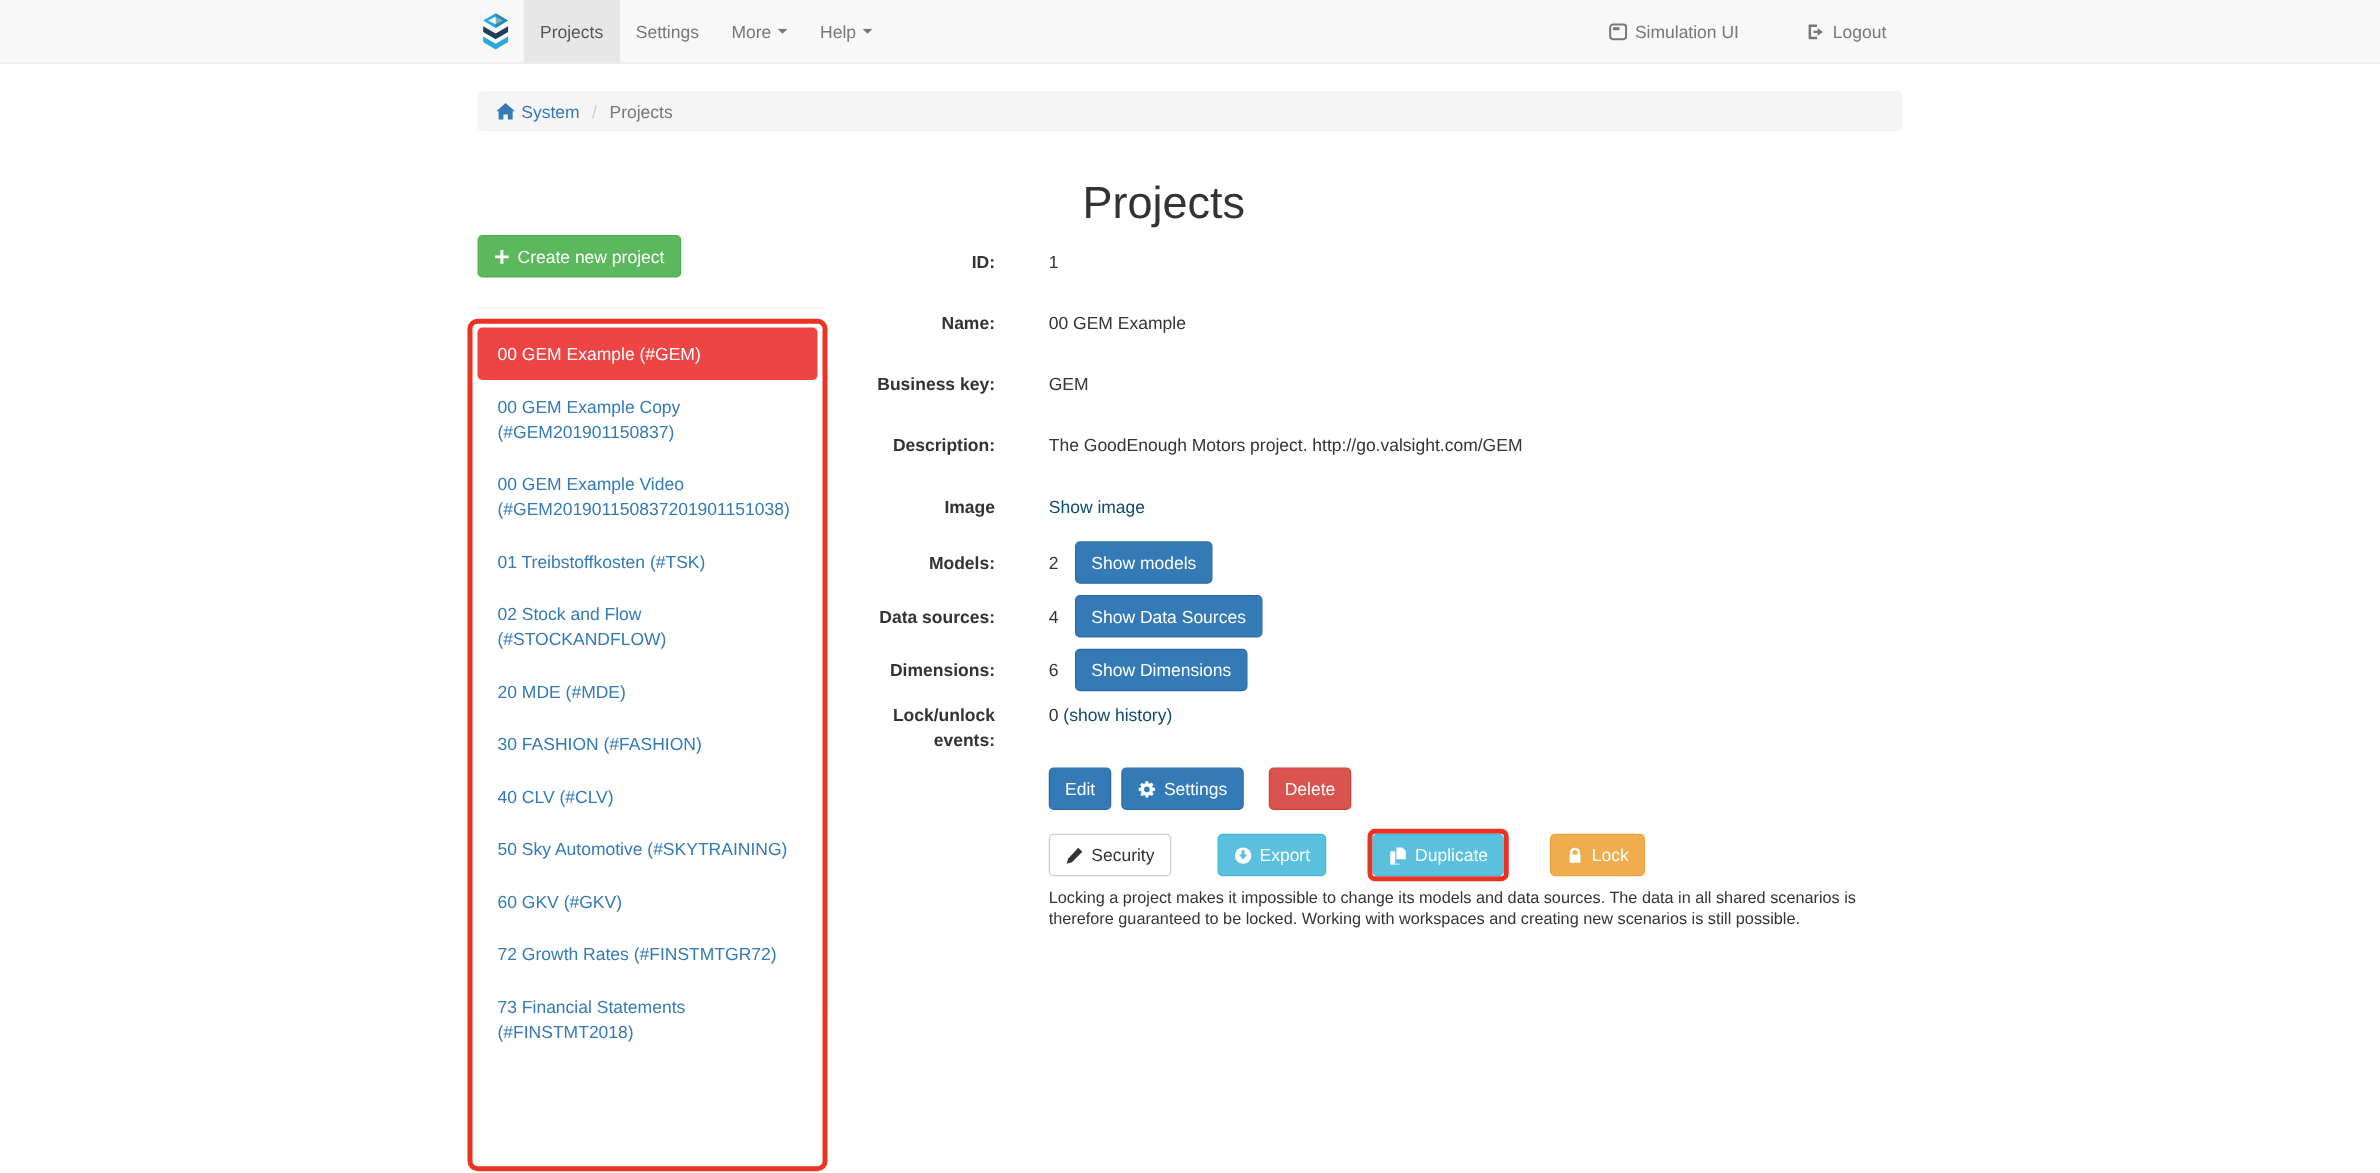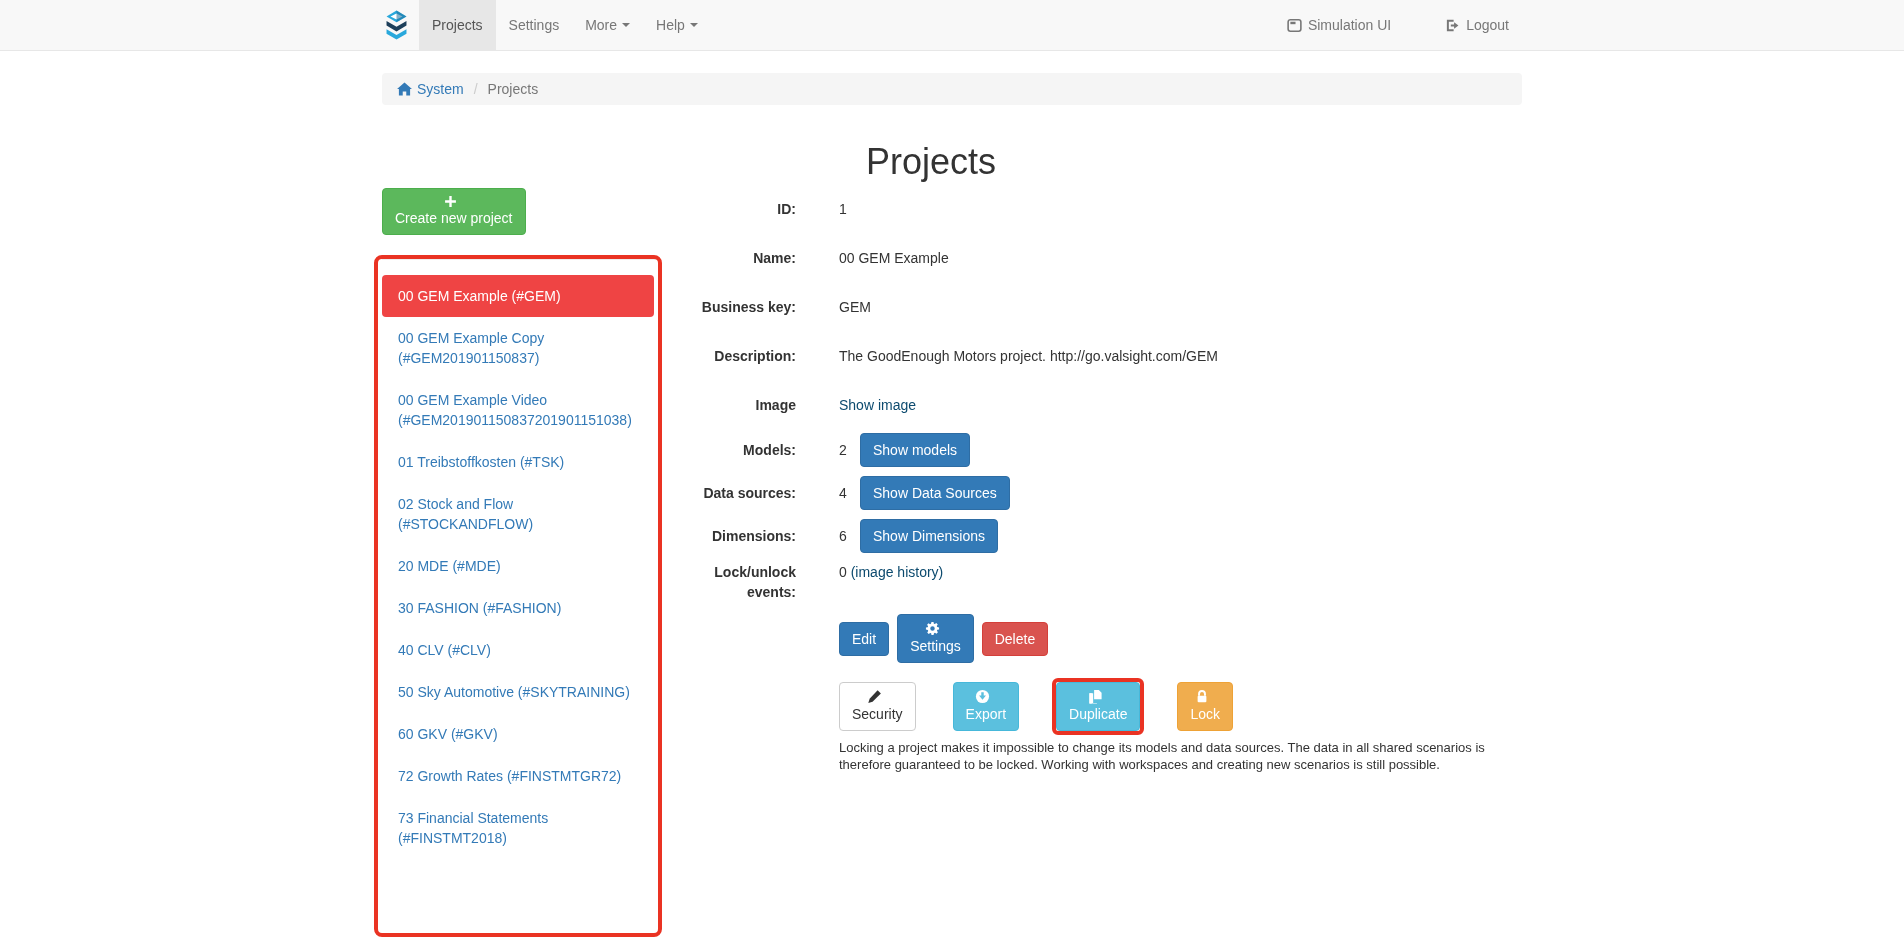--- a/index.html
+++ b/index.html
@@ -33,25 +33,25 @@
   .breadcrumb .current { color:#777; }
 
   
   .content-row { display:flex; align-items:flex-start; margin-top:20px; }
   .sidebar-col { width:278px; flex:none; }
   .main-col { flex:1; margin-left:6px; }
 
   
   .btn { display:inline-flex; align-items:center; justify-content:center;
     padding:6px 12px; font-size:14px; line-height:20px; border-radius:4px;
-    border:1px solid transparent; cursor:pointer; font-family:inherit; white-space:nowrap;flex-direction:column; }
+    border:1px solid transparent; cursor:pointer; font-family:inherit; white-space:nowrap; }
   .btn svg { margin-right:6px; flex:none; }
   .btn-success { background:#5cb85c; border-color:#4cae4c; color:#fff; }
   .btn-primary { background:#337ab7; border-color:#2e6da4; color:#fff; }
-  .btn-danger  { background:#d9534f; border-color:#d43f3a; color:#fff; }
+  .btn-danger  { background:#d9534f; border-color:#d43f3a; color:#fff;margin-left:12px; }
   .btn-info    { background:#5bc0de; border-color:#46b8da; color:#fff; }
   .btn-warning { background:#f0ad4e; border-color:#eea236; color:#fff; }
   .btn-default { background:#fff; border-color:#ccc; color:#333; }
 
   
   .create-btn { margin-top:63px; }
   .sidebar-col hr { border:none; border-top:1px solid #eee; margin:24px 0 0 0; }
   .project-list { margin-top:15px; width:272px; padding-bottom:6px; }
   .project-item { display:block; padding:11px 16px; color:#337ab7; line-height:20px;
     border-radius:4px; word-wrap:break-word; }
@@ -262,21 +262,21 @@
           <button class="btn btn-primary">
             <span>Show Dimensions</span>
           </button>
         </div>
       </div>
 
       <div class="f-row lock-row">
         <div class="f-label">Lock/unlock events:</div>
         <div class="f-value">
           <span>0</span>
-          <a>(image history)</a>
+          <a>(show history)</a>
         </div>
       </div>
 
       <div class="action-row action-row-1">
         <button class="btn btn-primary">
           <span>Edit</span>
         </button>
         <button class="btn btn-primary">
           <span style="line-height:0;">
             <svg width="15" height="15" viewBox="0 0 16 16">

